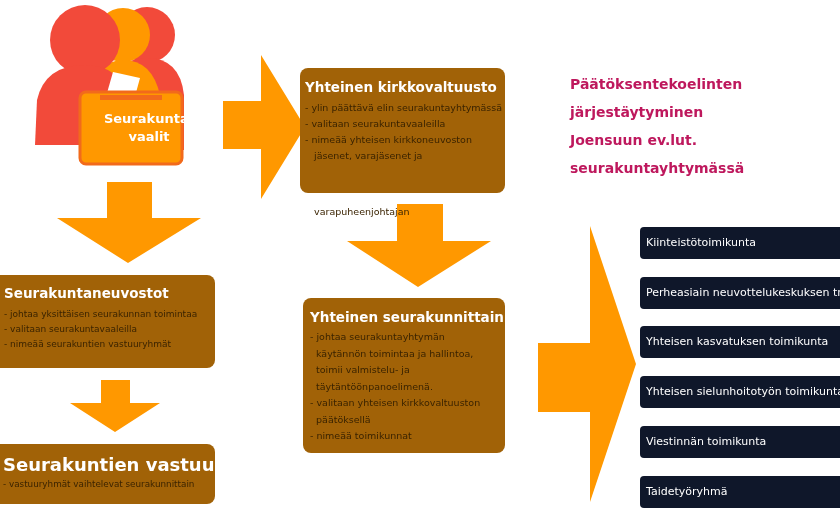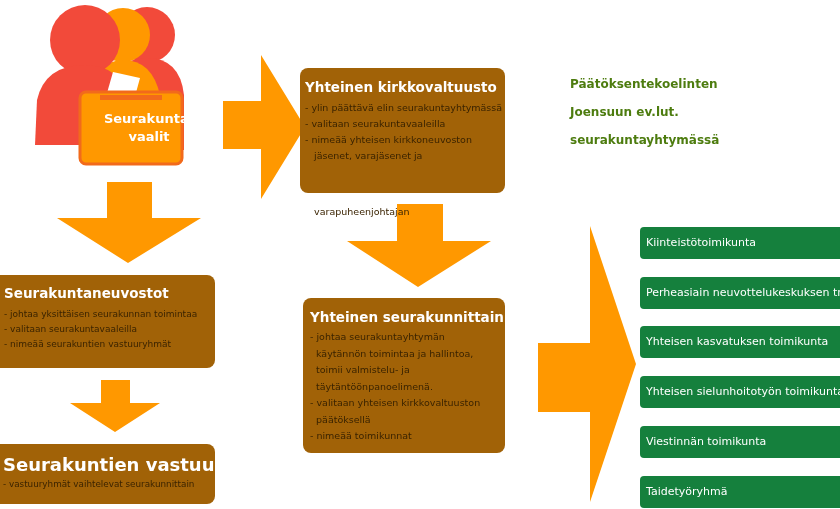--- a/index.html
+++ b/index.html
@@ -3,26 +3,26 @@
 <meta charset="utf-8">
 <style>
   html, body { margin:0; padding:0; }
   body { width:840px; height:509px; position:relative; background:#ffffff; overflow:hidden;
          font-family:"DejaVu Sans", sans-serif; }
   .abs { position:absolute;margin-left:20px; }
   .box { position:absolute; background:#a16207; border-radius:8px; box-sizing:border-box; }
   .box-title { color:#ffffff; font-weight:bold; white-space:nowrap; }
   .box-list { color:#3a2300; margin:0; padding:0; list-style:none; }
   .box-list li { white-space:nowrap; }
-  .sub { position:absolute; left:640px; width:200px; height:32px; background:#15803d;
+  .sub { position:absolute; left:640px; width:200px; height:32px; background:#0f172a;
          border-radius:4px 0 0 4px; color:#ffffff; font-size:11px; line-height:32px;
          padding-left:6px; box-sizing:border-box; white-space:nowrap; }
   .arrow svg { display:block; }
-  .title { position:absolute; left:570px; top:70px; color:#4d7c0f; font-weight:bold;
-           font-size:12px; line-height:28px; }
+  .title { position:absolute; left:570px; top:70px; color:#be185d; font-weight:bold;
+           font-size:14px; line-height:28px; }
   .title div { white-space:nowrap; }
 </style>
 </head>
 <body>
 
 <div class="abs" style="left:0;top:0;width:175px;height:175px;">
   <svg width="175" height="175" viewBox="0 0 175 175">
 
     <circle cx="127" cy="35" r="28" fill="#f24a3a"></circle>
     <path d="M88 150 L88 95 Q95 58 127 58 Q160 58 164 95 L164 150 Z" fill="#f24a3a"></path>
@@ -69,20 +69,21 @@
 </div>
 
 <div class="abs arrow" style="left:518px;top:226px;">
   <svg width="98" height="276" viewBox="0 0 98 276">
     <polygon points="0,117 52,117 52,0 98,138 52,276 52,186 0,186" fill="#ff9800"></polygon>
   </svg>
 </div>
 
 <div class="title">
   <div>Päätöksentekoelinten</div>
+  <div>järjestäytyminen</div>
   <div>Joensuun ev.lut.</div>
   <div>seurakuntayhtymässä</div>
 </div>
 
 <div class="box" style="left:300px;top:68px;width:205px;height:125px;padding:10px 0 0 5px;">
   <div class="box-title" style="font-size:13.5px;line-height:18px;margin-bottom:4px;">Yhteinen kirkkovaltuusto</div>
   <ul class="box-list" style="font-size:9.5px;line-height:16px;">
     <li>-  ylin päättävä elin seurakuntayhtymässä</li>
     <li>-  valitaan seurakuntavaaleilla</li>
     <li>-  nimeää yhteisen kirkkoneuvoston</li>

